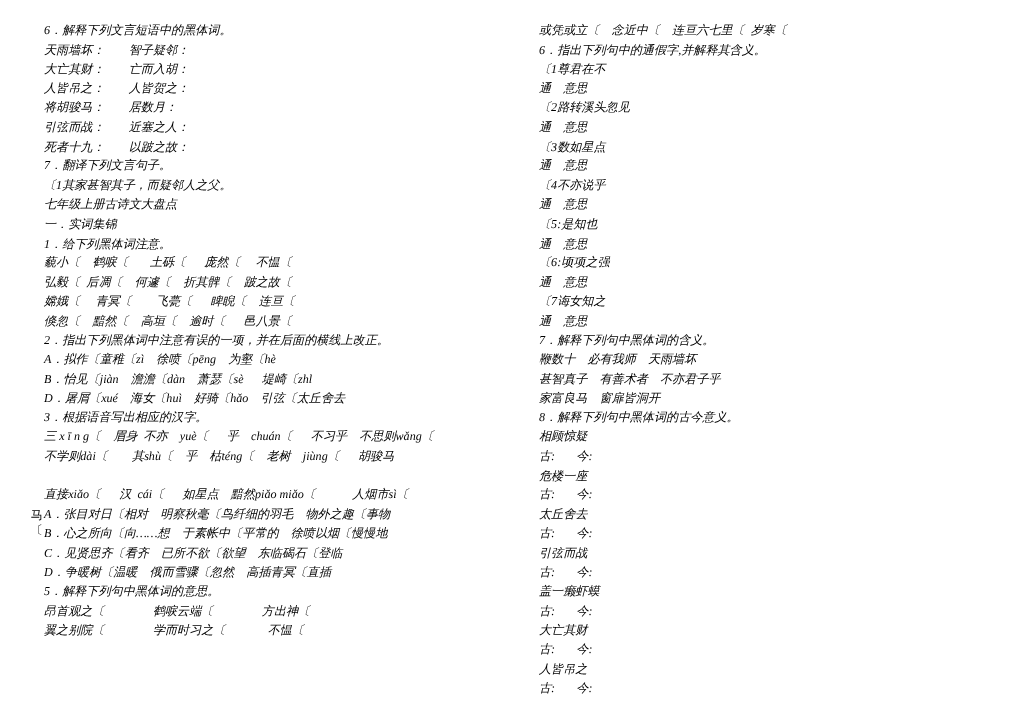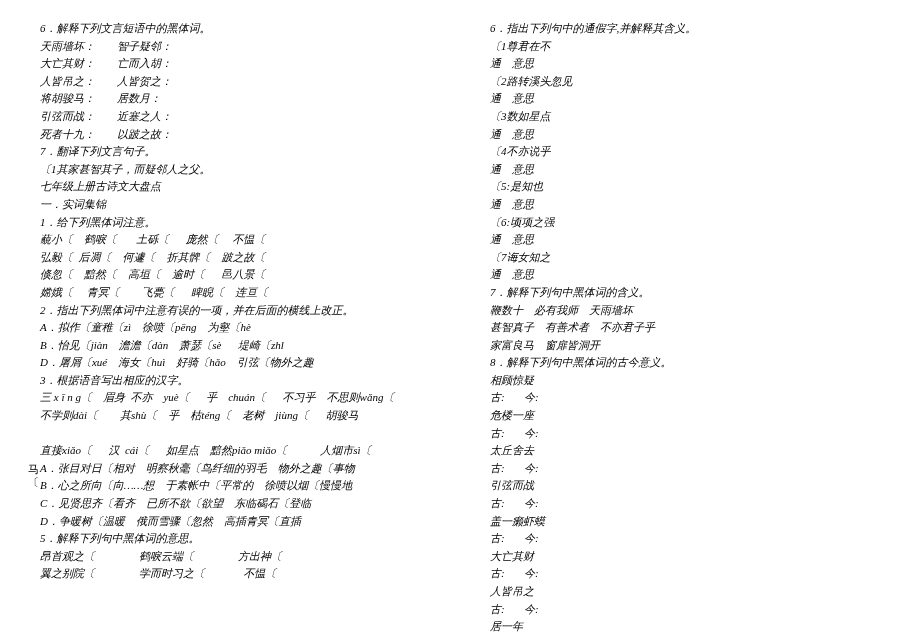--- a/index.html
+++ b/index.html
@@ -32,44 +32,45 @@
       <div class="line">将胡骏马：        居数月：</div>
       <div class="line">引弦而战：        近塞之人：</div>
       <div class="line">死者十九：        以跛之故：</div>
       <div class="line">7．翻译下列文言句子。</div>
       <div class="line">〔1其家甚智其子，而疑邻人之父。</div>
       <div class="line">七年级上册古诗文大盘点</div>
       <div class="line">一．实词集锦</div>
       <div class="line">1．给下列黑体词注意。</div>
       <div class="line">藐小〔    鹤唳〔       土砾〔      庞然〔     不愠〔</div>
       <div class="line">弘毅〔  后凋〔    何遽〔    折其髀〔    跛之故〔</div>
+      <div class="line">嫦娥〔     青冥〔        飞甍〔      睥睨〔    连亘〔</div>
       <div class="line">倏忽〔    黯然〔    高垣〔    逾时〔      邑八景〔</div>
-      <div class="line">嫦娥〔     青冥〔        飞甍〔      睥睨〔    连亘〔</div>
       <div class="line">2．指出下列黑体词中注意有误的一项，并在后面的横线上改正。</div>
       <div class="line">A．拟作〔童稚〔zì    徐喷〔pēng    为壑〔hè</div>
       <div class="line">B．怡见〔jiàn    澹澹〔dàn    萧瑟〔sè      堤崎〔zhl</div>
-      <div class="line">D．屠屑〔xué    海女〔huì    好骑〔hǎo    引弦〔物外之趣</div>
+      <div class="line">D．屠屑〔xué    海女〔huì    好骑〔hǎo    引弦〔太丘舍去</div>
       <div class="line">3．根据语音写出相应的汉字。</div>
       <div class="line">三 x ī n g〔    眉身  不亦    yuè〔      乎    chuán〔      不习乎    不思则wǎng〔</div>
       <div class="line">不学则dài〔        其shù〔    乎    枯téng〔    老树    jiùng〔      胡骏马</div>
       <div class="line">                                                                              </div>
       <div class="line">直接xiǎo〔      汉  cái〔      如星点    黯然piǎo miǎo〔            人烟市sì〔</div>
       <div class="line"></div>
       <div class="line">A．张目对日〔相对    明察秋毫〔鸟纤细的羽毛    物外之趣〔事物</div>
       <div class="line">B．心之所向〔向……想    于素帐中〔平常的    徐喷以烟〔慢慢地</div>
       <div class="line">C．见贤思齐〔看齐    已所不欲〔欲望    东临碣石〔登临</div>
       <div class="line">D．争暖树〔温暖    俄而雪骤〔忽然    高插青冥〔直插</div>
       <div class="line">5．解释下列句中黑体词的意思。</div>
       <div class="line">昂首观之〔                鹤唳云端〔                方出神〔</div>
       <div class="line">翼之别院〔                学而时习之〔              不愠〔</div>
     </div>
 </div>
 
 <div class="column">
   <div id="right-lines">
+      <div class="line">或凭或立〔    念近中〔    连亘六七里〔  岁寒〔</div>
       <div class="line">6．指出下列句中的通假字,并解释其含义。</div>
       <div class="line">〔1尊君在不</div>
       <div class="line">通    意思</div>
       <div class="line">〔2路转溪头忽见</div>
       <div class="line">通    意思</div>
       <div class="line">〔3数如星点</div>
       <div class="line">通    意思</div>
       <div class="line">〔4不亦说乎</div>
       <div class="line">通    意思</div>
       <div class="line">〔5:是知也</div>

